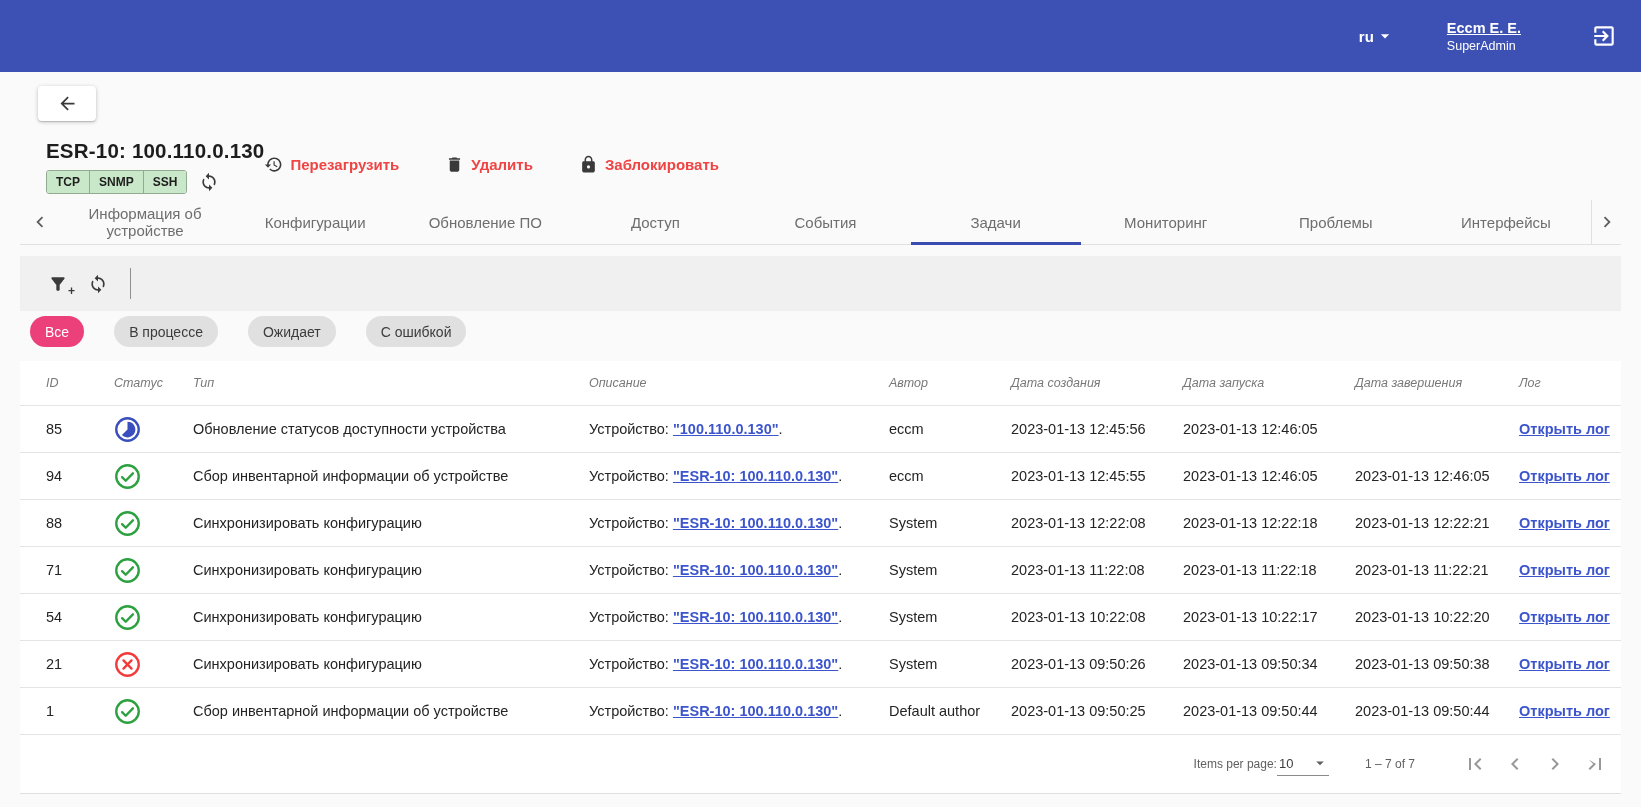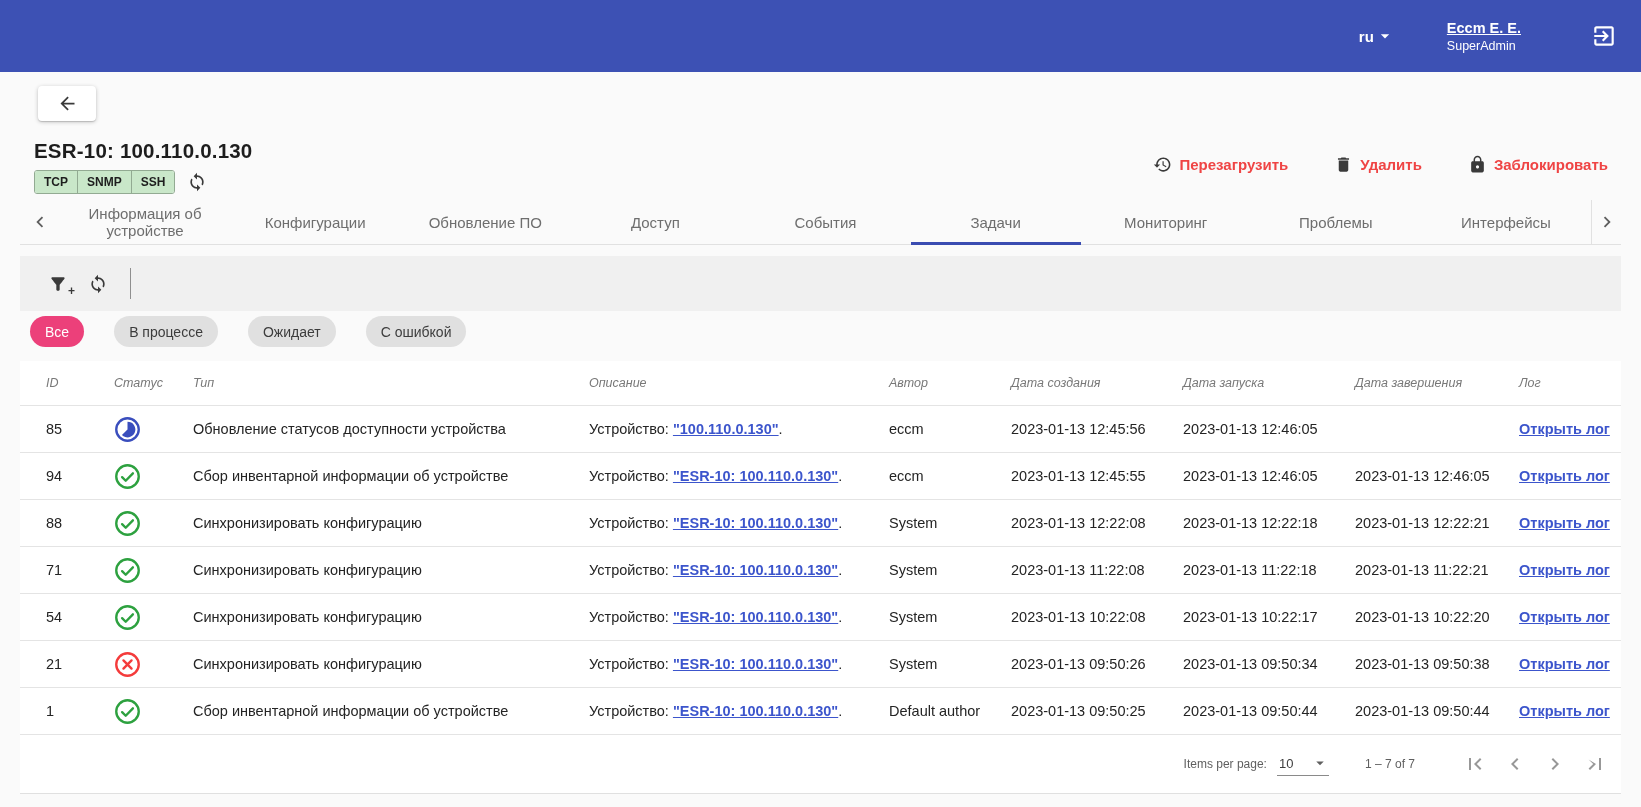--- a/index.html
+++ b/index.html
@@ -26,21 +26,21 @@
   .logout-btn svg{width:26px;height:26px;fill:#fff;}
 
   
   .back-button{
     margin:14px 0 0 38px;width:58px;height:35px;background:#fff;border:none;border-radius:4px;
     box-shadow:0 1px 1px rgba(0,0,0,.14),0 1px 4px rgba(0,0,0,.22);
     display:flex;align-items:center;justify-content:center;cursor:pointer;
   }
   .back-button svg{width:21px;height:21px;fill:#3a3a3a;}
 
-  .title-row{display:flex;align-items:flex-start;justify-content:space-between;padding:18px 20px 0 34px;}
+  .title-row{display:flex;align-items:flex-start;padding:18px 20px 0 46px;}
   .page-title{margin:0;font-size:20.5px;font-weight:700;letter-spacing:.2px;color:#1d1d1d;}
   .badge-row{display:flex;align-items:center;gap:12px;margin-top:7px;}
   .badges{display:flex;border:1px solid #92aa92;border-radius:3px;overflow:hidden;}
   .badge{background:var(--badge-bg,#c9e7c9);color:#1e1e1e;font-size:12px;font-weight:700;padding:4px 9px;border-left:1px solid #92aa92;}
   .badge:first-child{border-left:none;}
   .sync-btn{background:none;border:none;padding:0;cursor:pointer;}
   .sync-btn svg,.t-icon svg{width:20px;height:20px;fill:#3a3a3a;}
 
   .actions{display:flex;align-items:center;gap:46px;margin-top:16px;padding-right:13px;}
   .action-btn{display:flex;align-items:center;gap:7px;background:none;border:none;padding:0;
@@ -77,21 +77,21 @@
   .sicon{display:inline-flex;width:27px;height:27px;vertical-align:middle;}
   .sicon svg{width:27px;height:27px;}
   .sicon.in_progress{color:var(--in-progress,#3a4ebd);}
   .sicon.success{color:var(--success,#2da13f);}
   .sicon.error{color:var(--error,#f43b3b);}
   .dev-link,.log-link{color:var(--link,#3c55cc);font-weight:700;text-decoration:underline;cursor:pointer;}
 
   
   .paginator{height:58px;display:flex;align-items:center;justify-content:flex-end;
     padding-right:12px;font-size:12px;color:#5f5f5f;}
-  .ipp-label{margin-right:10px;}
+  .ipp-label{}
   .ipp-select{display:flex;align-items:center;justify-content:space-between;min-width:52px;
     border:none;background:none;border-bottom:1px solid #8a8a8a;padding:2px 0 3px 2px;margin-right:36px;
     font-size:13px;color:#3e3e3e;cursor:pointer;}
   .ipp-select svg{width:18px;height:18px;fill:#5f5f5f;}
   .range{margin-right:34px;}
   .pg-btn{background:none;border:none;padding:0;width:26px;height:26px;margin-left:14px;cursor:pointer;}
   .pg-btn svg{width:24px;height:24px;fill:#989898;}
 </style>
 </head>
 <body>

